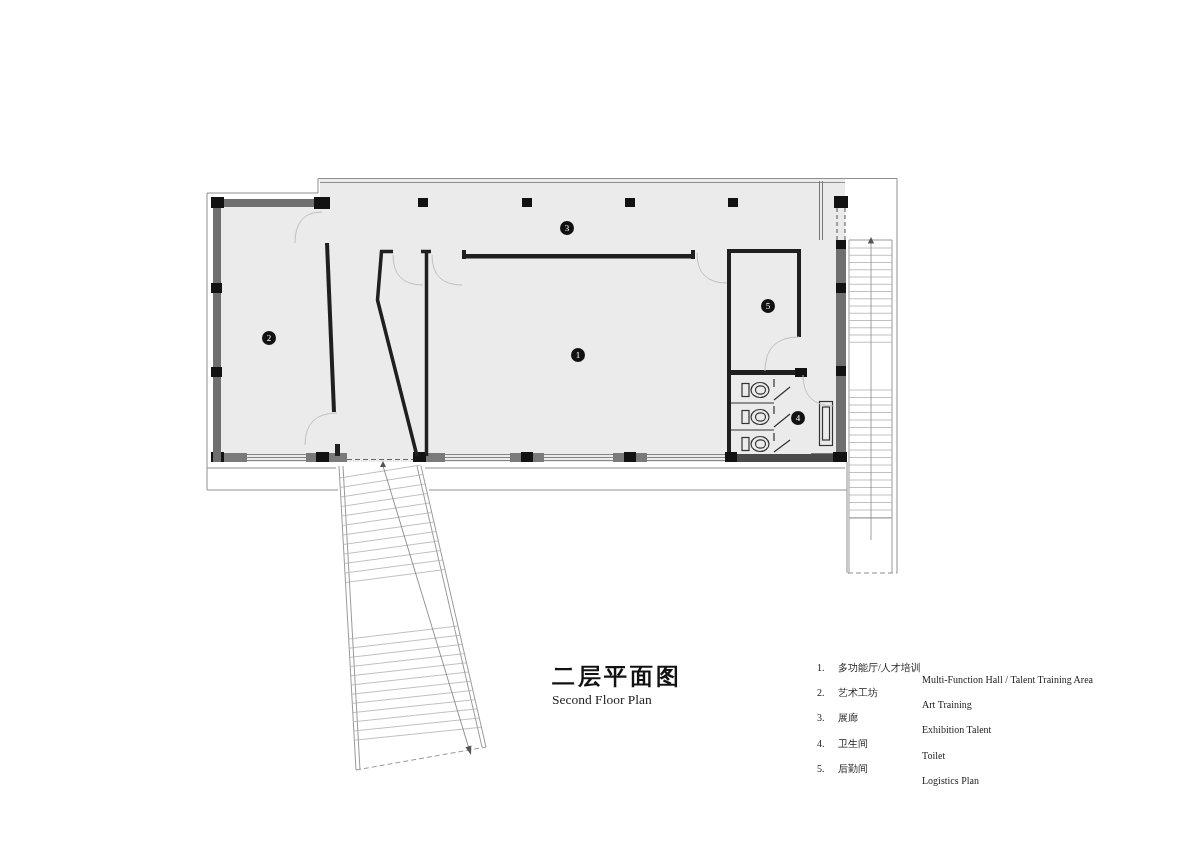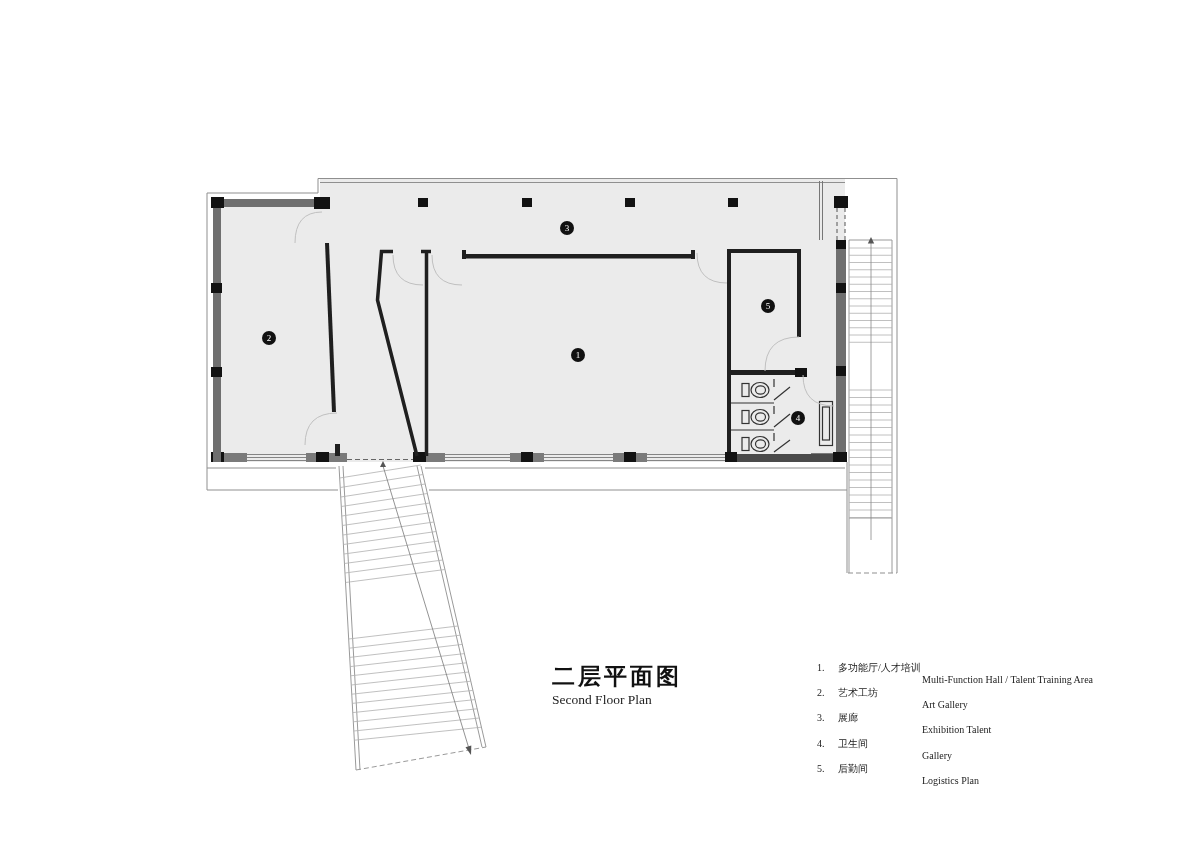--- a/index.html
+++ b/index.html
@@ -304,31 +304,31 @@
 
 <div class="legend">
   <div class="legend-row">
     <span class="legend-no">1.</span>
     <span class="legend-cn">多功能厅/人才培训</span>
     <span class="legend-en">Multi-Function Hall / Talent Training Area</span>
   </div>
   <div class="legend-row">
     <span class="legend-no">2.</span>
     <span class="legend-cn">艺术工坊</span>
-    <span class="legend-en">Art Gallery</span>
+    <span class="legend-en">Art Training</span>
   </div>
   <div class="legend-row">
     <span class="legend-no">3.</span>
     <span class="legend-cn">展廊</span>
     <span class="legend-en">Exhibition Talent</span>
   </div>
   <div class="legend-row">
     <span class="legend-no">4.</span>
     <span class="legend-cn">卫生间</span>
-    <span class="legend-en">Gallery</span>
+    <span class="legend-en">Toilet</span>
   </div>
   <div class="legend-row">
     <span class="legend-no">5.</span>
     <span class="legend-cn">后勤间</span>
     <span class="legend-en">Logistics Plan</span>
   </div>
 </div>
 
 </div>
 

